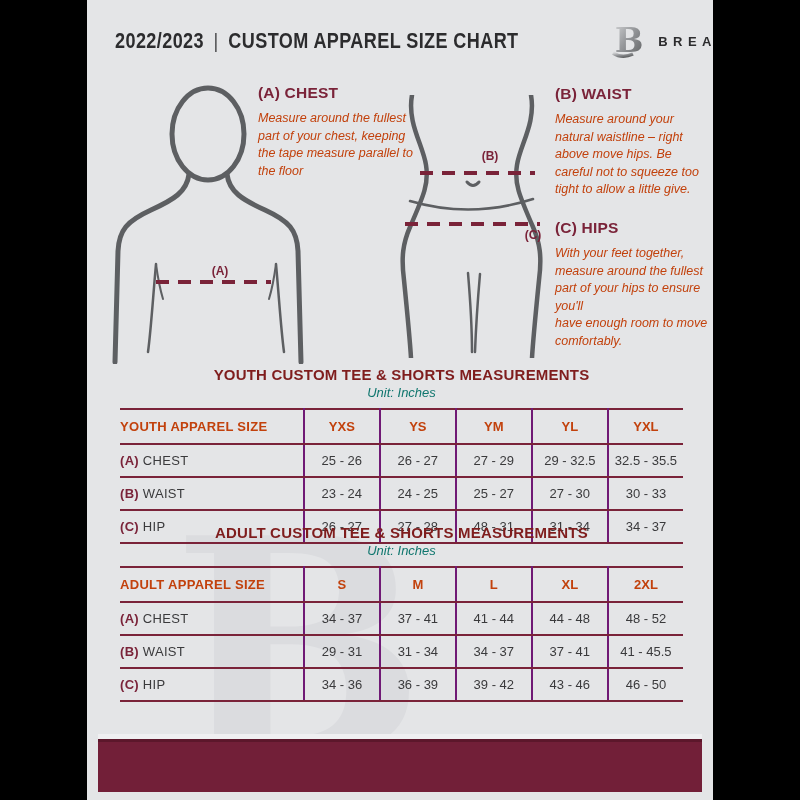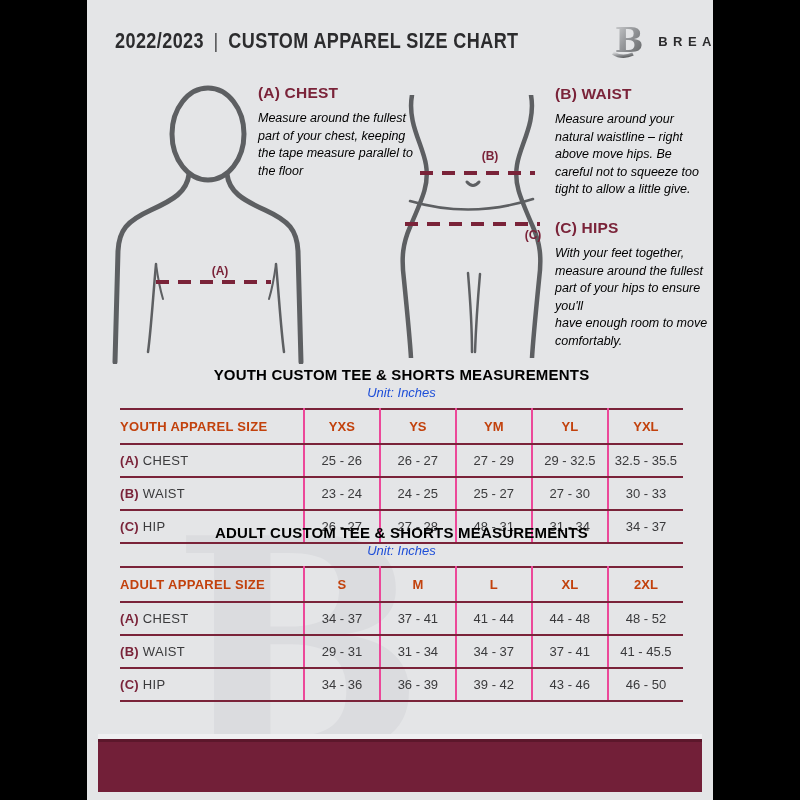--- a/index.html
+++ b/index.html
@@ -30,38 +30,38 @@
     width:36px;text-align:center;}
   .label-a{left:115px;top:184px;}
   .label-b{left:385px;top:69px;}
   .label-c{left:428px;top:148px;}
   .instr{position:absolute;}
   .instr-a{left:171px;top:4px;width:158px;}
   .instr-b{left:468px;top:5px;width:154px;}
   .instr-c{left:468px;top:139px;width:162px;}
   .instr-heading{font-size:15.5px;font-weight:bold;color:#7a2339;letter-spacing:.2px;
     margin:0 0 8px 0;}
-  .instr-text{font-size:12.5px;font-style:italic;color:#000000;line-height:1.4;
+  .instr-text{font-size:12.5px;font-style:italic;color:#c2410c;line-height:1.4;
     margin:0;white-space:pre-line;}
   
   .measure-section{position:absolute;left:33px;width:563px;z-index:2;text-align:center;}
   .section-youth{top:366px;}
   .section-adult{top:524px;}
-  .tbl-title{font-size:15px;font-weight:bold;color:#000000;letter-spacing:.2px;}
-  .tbl-unit{font-size:13px;font-style:italic;color:#1d4ed8;margin-top:2px;}
+  .tbl-title{font-size:15px;font-weight:bold;color:#7f1d1d;letter-spacing:.2px;}
+  .tbl-unit{font-size:13px;font-style:italic;color:#0f766e;margin-top:2px;}
   table.size-table{width:100%;border-collapse:collapse;margin-top:8px;
     border-top:2.5px solid #7a2339;}
   table.size-table th,table.size-table td{border-bottom:2px solid #7a2339;
     font-size:13px;color:#3a3a3c;padding:0;}
   table.size-table th{height:33px;font-weight:bold;color:#c2410c;}
   table.size-table td{height:31px;}
   th.col-label,td.col-label{width:185px;text-align:left;padding-left:13px;
     font-weight:normal;font-size:13.5px;letter-spacing:.3px;color:#3d3d3f;}
   th.col-label{font-size:13.5px;font-weight:normal;}
-  th.col-size,td.col-size{border-left:2px solid #ec4899;text-align:center;width:75px;}
+  th.col-size,td.col-size{border-left:2px solid #701a75;text-align:center;width:75px;}
   td.col-label .prefix{font-weight:bold;color:#7a2339;}
   
   .watermark{position:absolute;left:85px;top:526px;z-index:0;
     font-family:"DejaVu Serif", serif;font-weight:bold;font-size:300px;
     line-height:.82;color:#dbdcdf;user-select:none;}
   .footer-bar{position:absolute;left:11px;right:11px;top:739px;height:50px;
     background:#721f38;border-top:3px solid #5c172b;
     box-shadow:0 -5px 0 #efeff1;z-index:3;}
 </style>
 </head>

